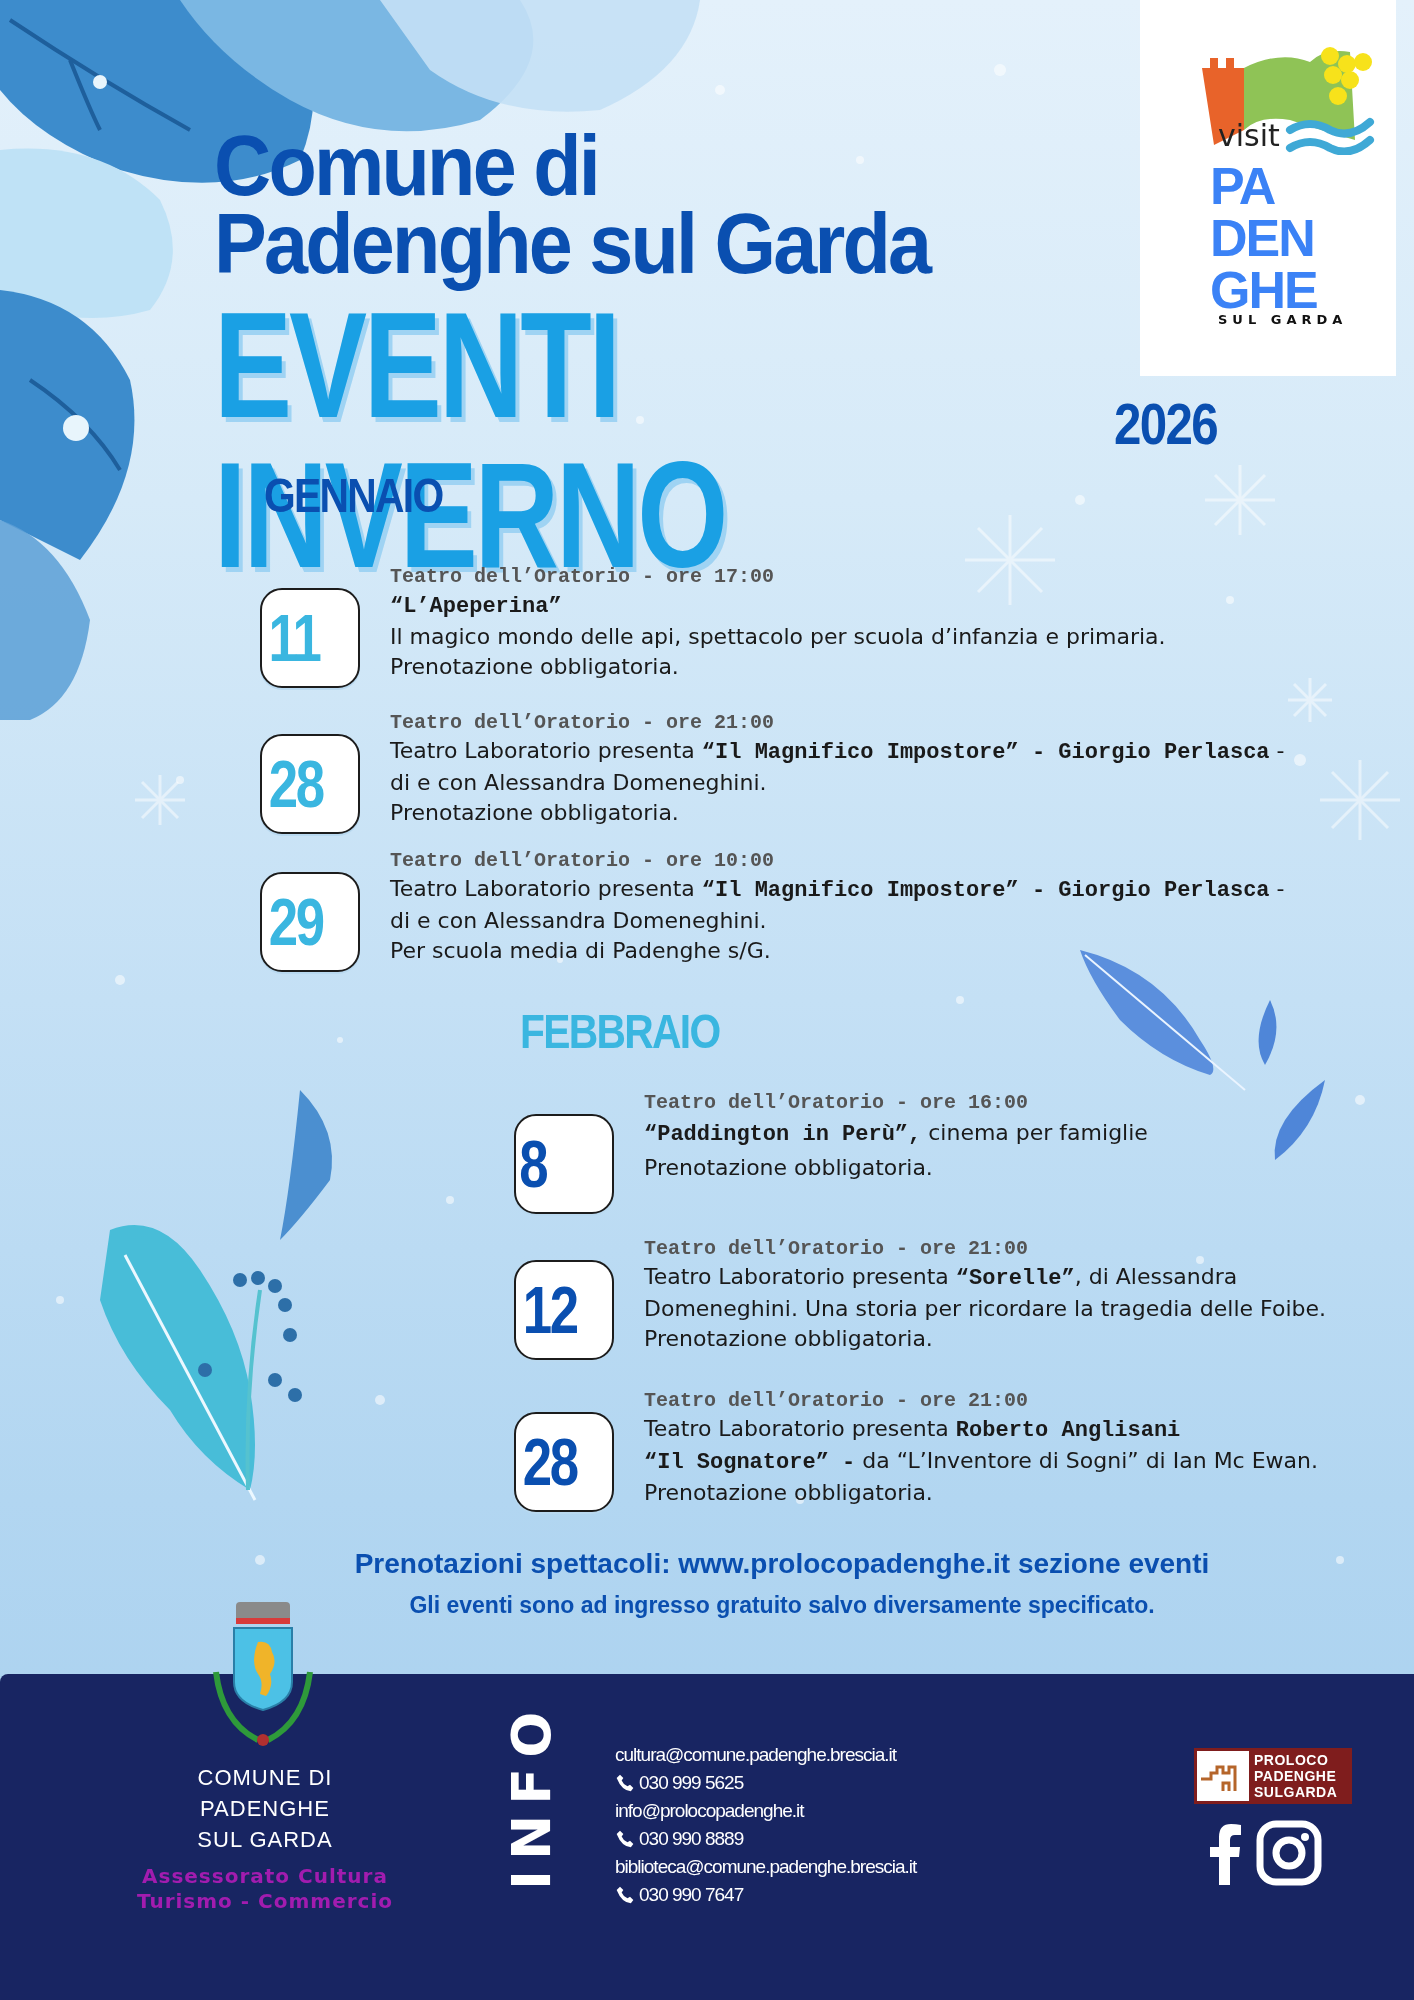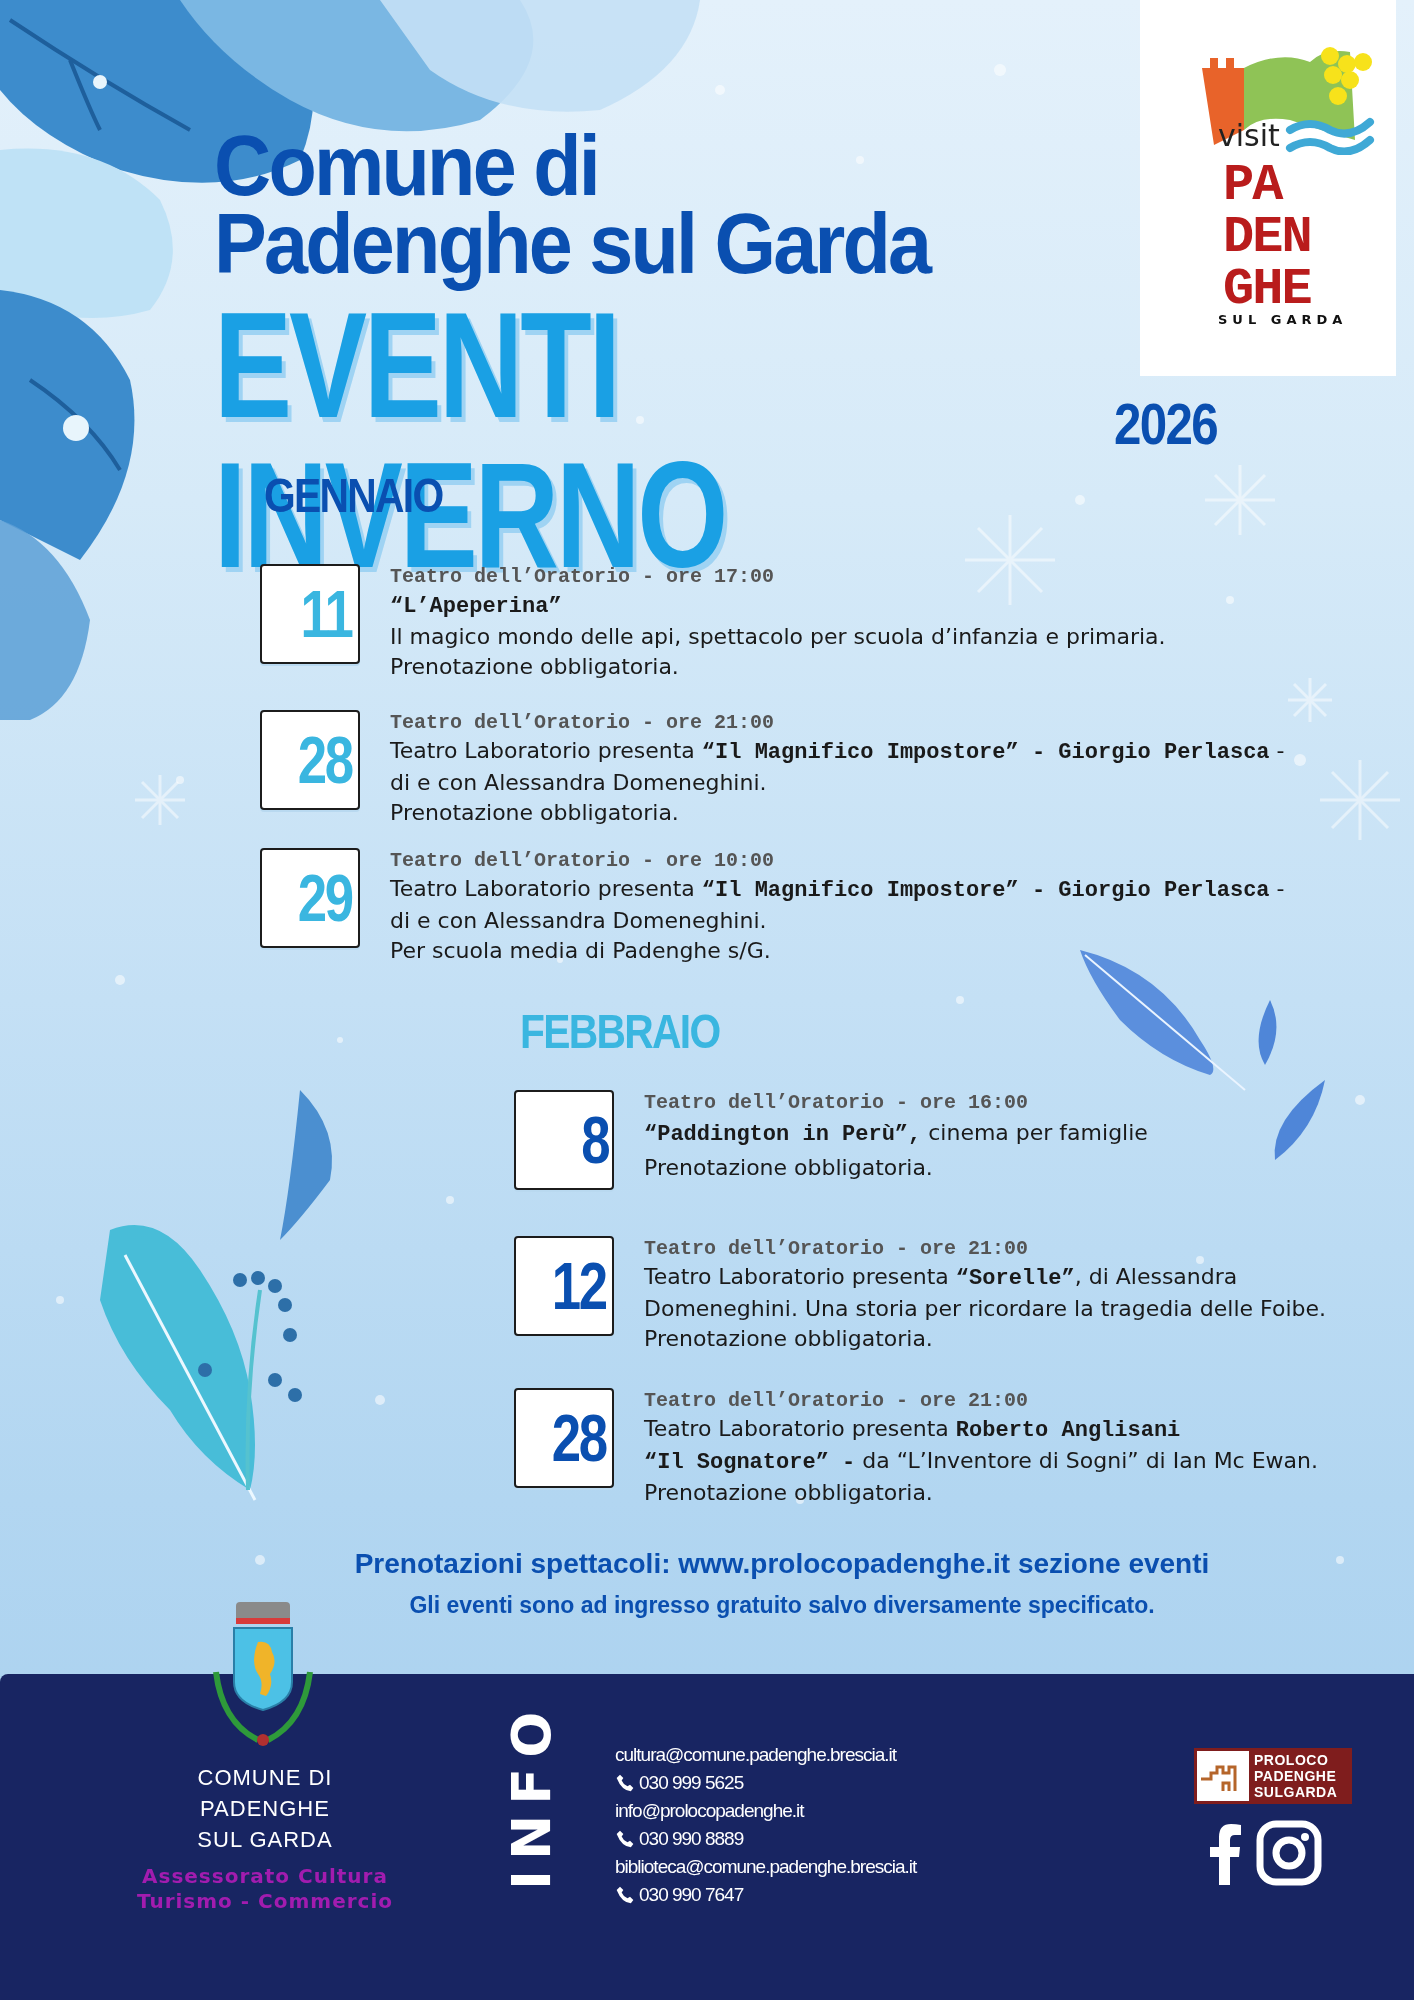--- a/index.html
+++ b/index.html
@@ -18,22 +18,22 @@
   .deco { position: absolute; pointer-events: none; }
 
   
   .logo-box {
     position: absolute; left: 1140px; top: 0; width: 256px; height: 376px;
     background: #ffffff;
     padding-left: 33px;
   }
   .logo-visit { position: absolute; left: 78px; top: 118px; font-size: 30px; color: #222; font-family: "DejaVu Sans", sans-serif; }
   .logo-word {
-    position: absolute; left: 83px; top: 160px; width: 135px;
-    font-family: Liberation Mono, monospace; font-weight: bold; color: #b91c1c;
+    position: absolute; left: 70px; top: 160px; width: 135px;
+    font-family: Liberation Sans, sans-serif; font-weight: bold; color: #3b82f6;
     font-size: 52px; line-height: 52px; letter-spacing: -2px;
   }
   .logo-sub { position: absolute; left: 78px; top: 312px; font-size: 13px; letter-spacing: 5px; color: #111; font-weight: bold; font-family: "DejaVu Sans", sans-serif; }
 
   
   .title-1, .title-2 {
     position: absolute; left: 214px; color: #0a4fb0; font-weight: bold;
     font-family: "Liberation Sans", sans-serif; letter-spacing: -3px;
     transform: scaleX(0.92); transform-origin: left;
   }
@@ -54,22 +54,22 @@
   .month {
     position: absolute; font-weight: bold; font-size: 48px; letter-spacing: -2px;
     transform: scaleX(0.85); transform-origin: left;
   }
   .month.jan { left: 264px; top: 468px; color: #0a4fb0; }
   .month.feb { left: 520px; top: 1004px; color: #3ab6e0; }
 
   .event { position: absolute; display: flex; align-items: flex-start; }
   .date-box {
     width: 100px; height: 100px; background: #fff; border: 2px solid #1c1c1c;
-    border-radius: 4px; display: flex; align-items: center; justify-content: flex-end;
-    box-shadow: 0 2px 0 #b9d9f0; flex-shrink: 0;
+    border-radius: 22px; display: flex; align-items: center; justify-content: flex-start;
+    box-shadow: 0 2px 0 #b9d9f0; flex-shrink: 0; margin-top: 24px;
   }
   .date-box span {
     font-size: 66px; font-weight: bold; letter-spacing: -3px;
     transform: scaleX(0.8); display: inline-block;
   }
   .date-box.light span { color: #3ab6e0; }
   .date-box.dark span { color: #0a4fb0; }
   .ev-text { margin-left: 30px; font-size: 22px; line-height: 30px; color: #1a1a1a; font-family: "DejaVu Sans", sans-serif; }
   .ev-venue { font-size: 20px; color: #555; font-weight: bold; line-height: 26px; font-family: Liberation Mono, monospace; }
   .ev-text b { font-weight: bold; font-family: Liberation Mono, monospace; }

